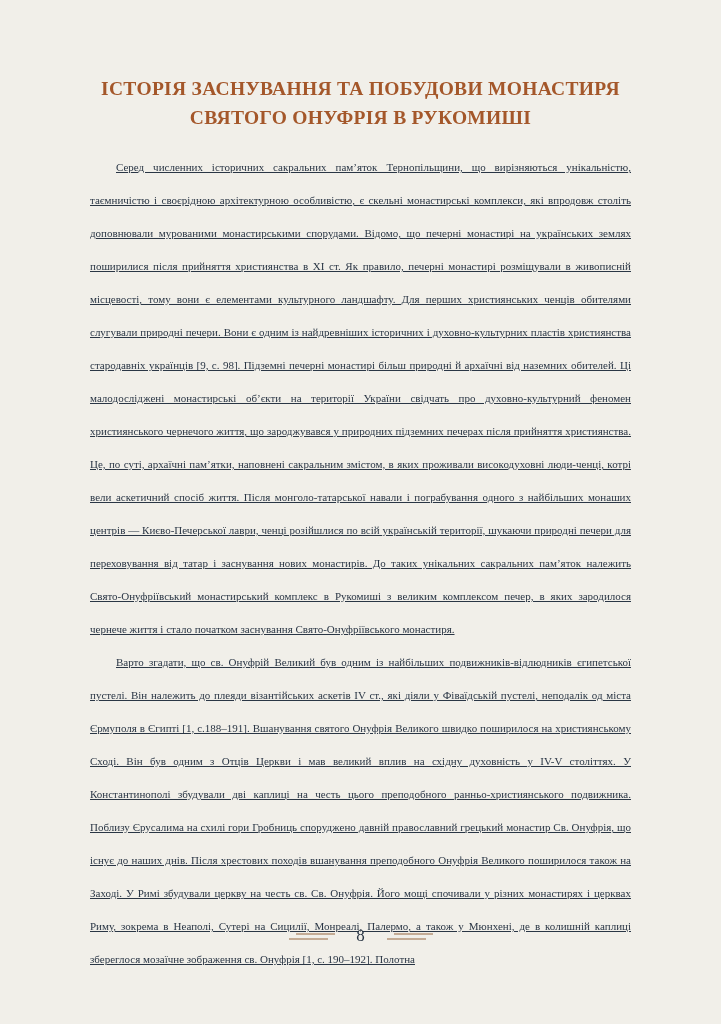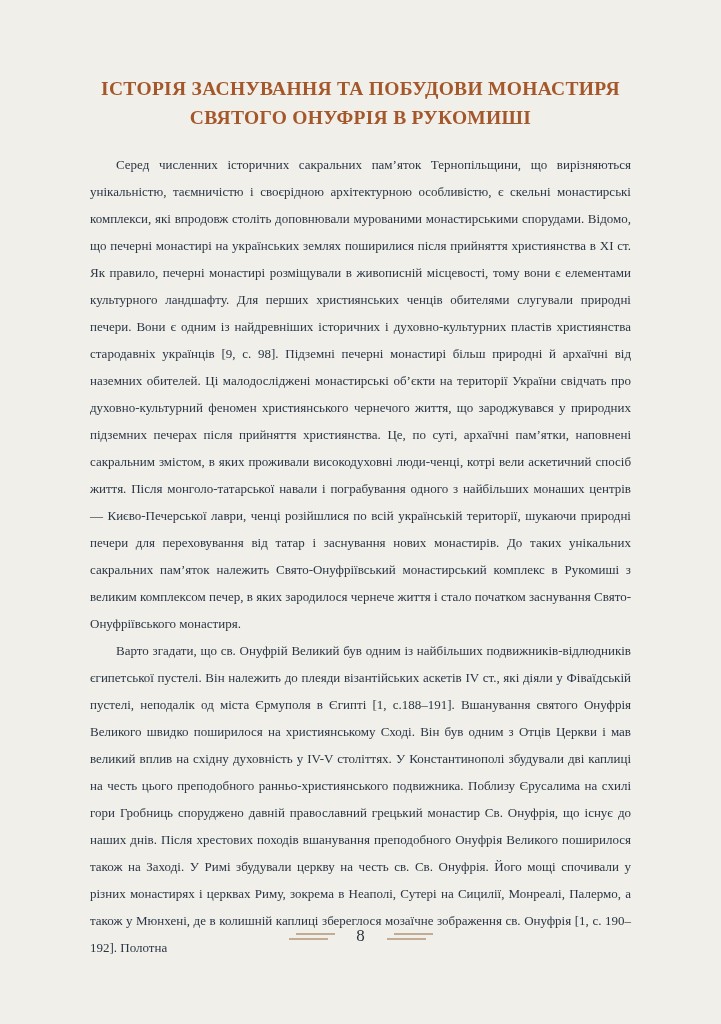--- a/index.html
+++ b/index.html
@@ -31,26 +31,27 @@
     margin-top: 74px;
     margin-bottom: 19px;
     text-align: center;
     color: var(--title_color);
     font-size: 19.5px;
     line-height: 29px;
     font-weight: bold;
     letter-spacing: 0.3px;
   }
   .body-text p {
-    font-size: 13px;
-    line-height: 27px;
+    font-size: 11px;
+    line-height: 33px;
     text-align: justify;
     text-indent: 26px;
     color: var(--text_color);
     hyphens: auto;
+    text-decoration: underline;
     -webkit-hyphens: auto;
   }
   .footer {
     position: absolute;
     left: 0;
     right: 0;
     top: 926px;
     display: flex;
     justify-content: center;
     align-items: center;

